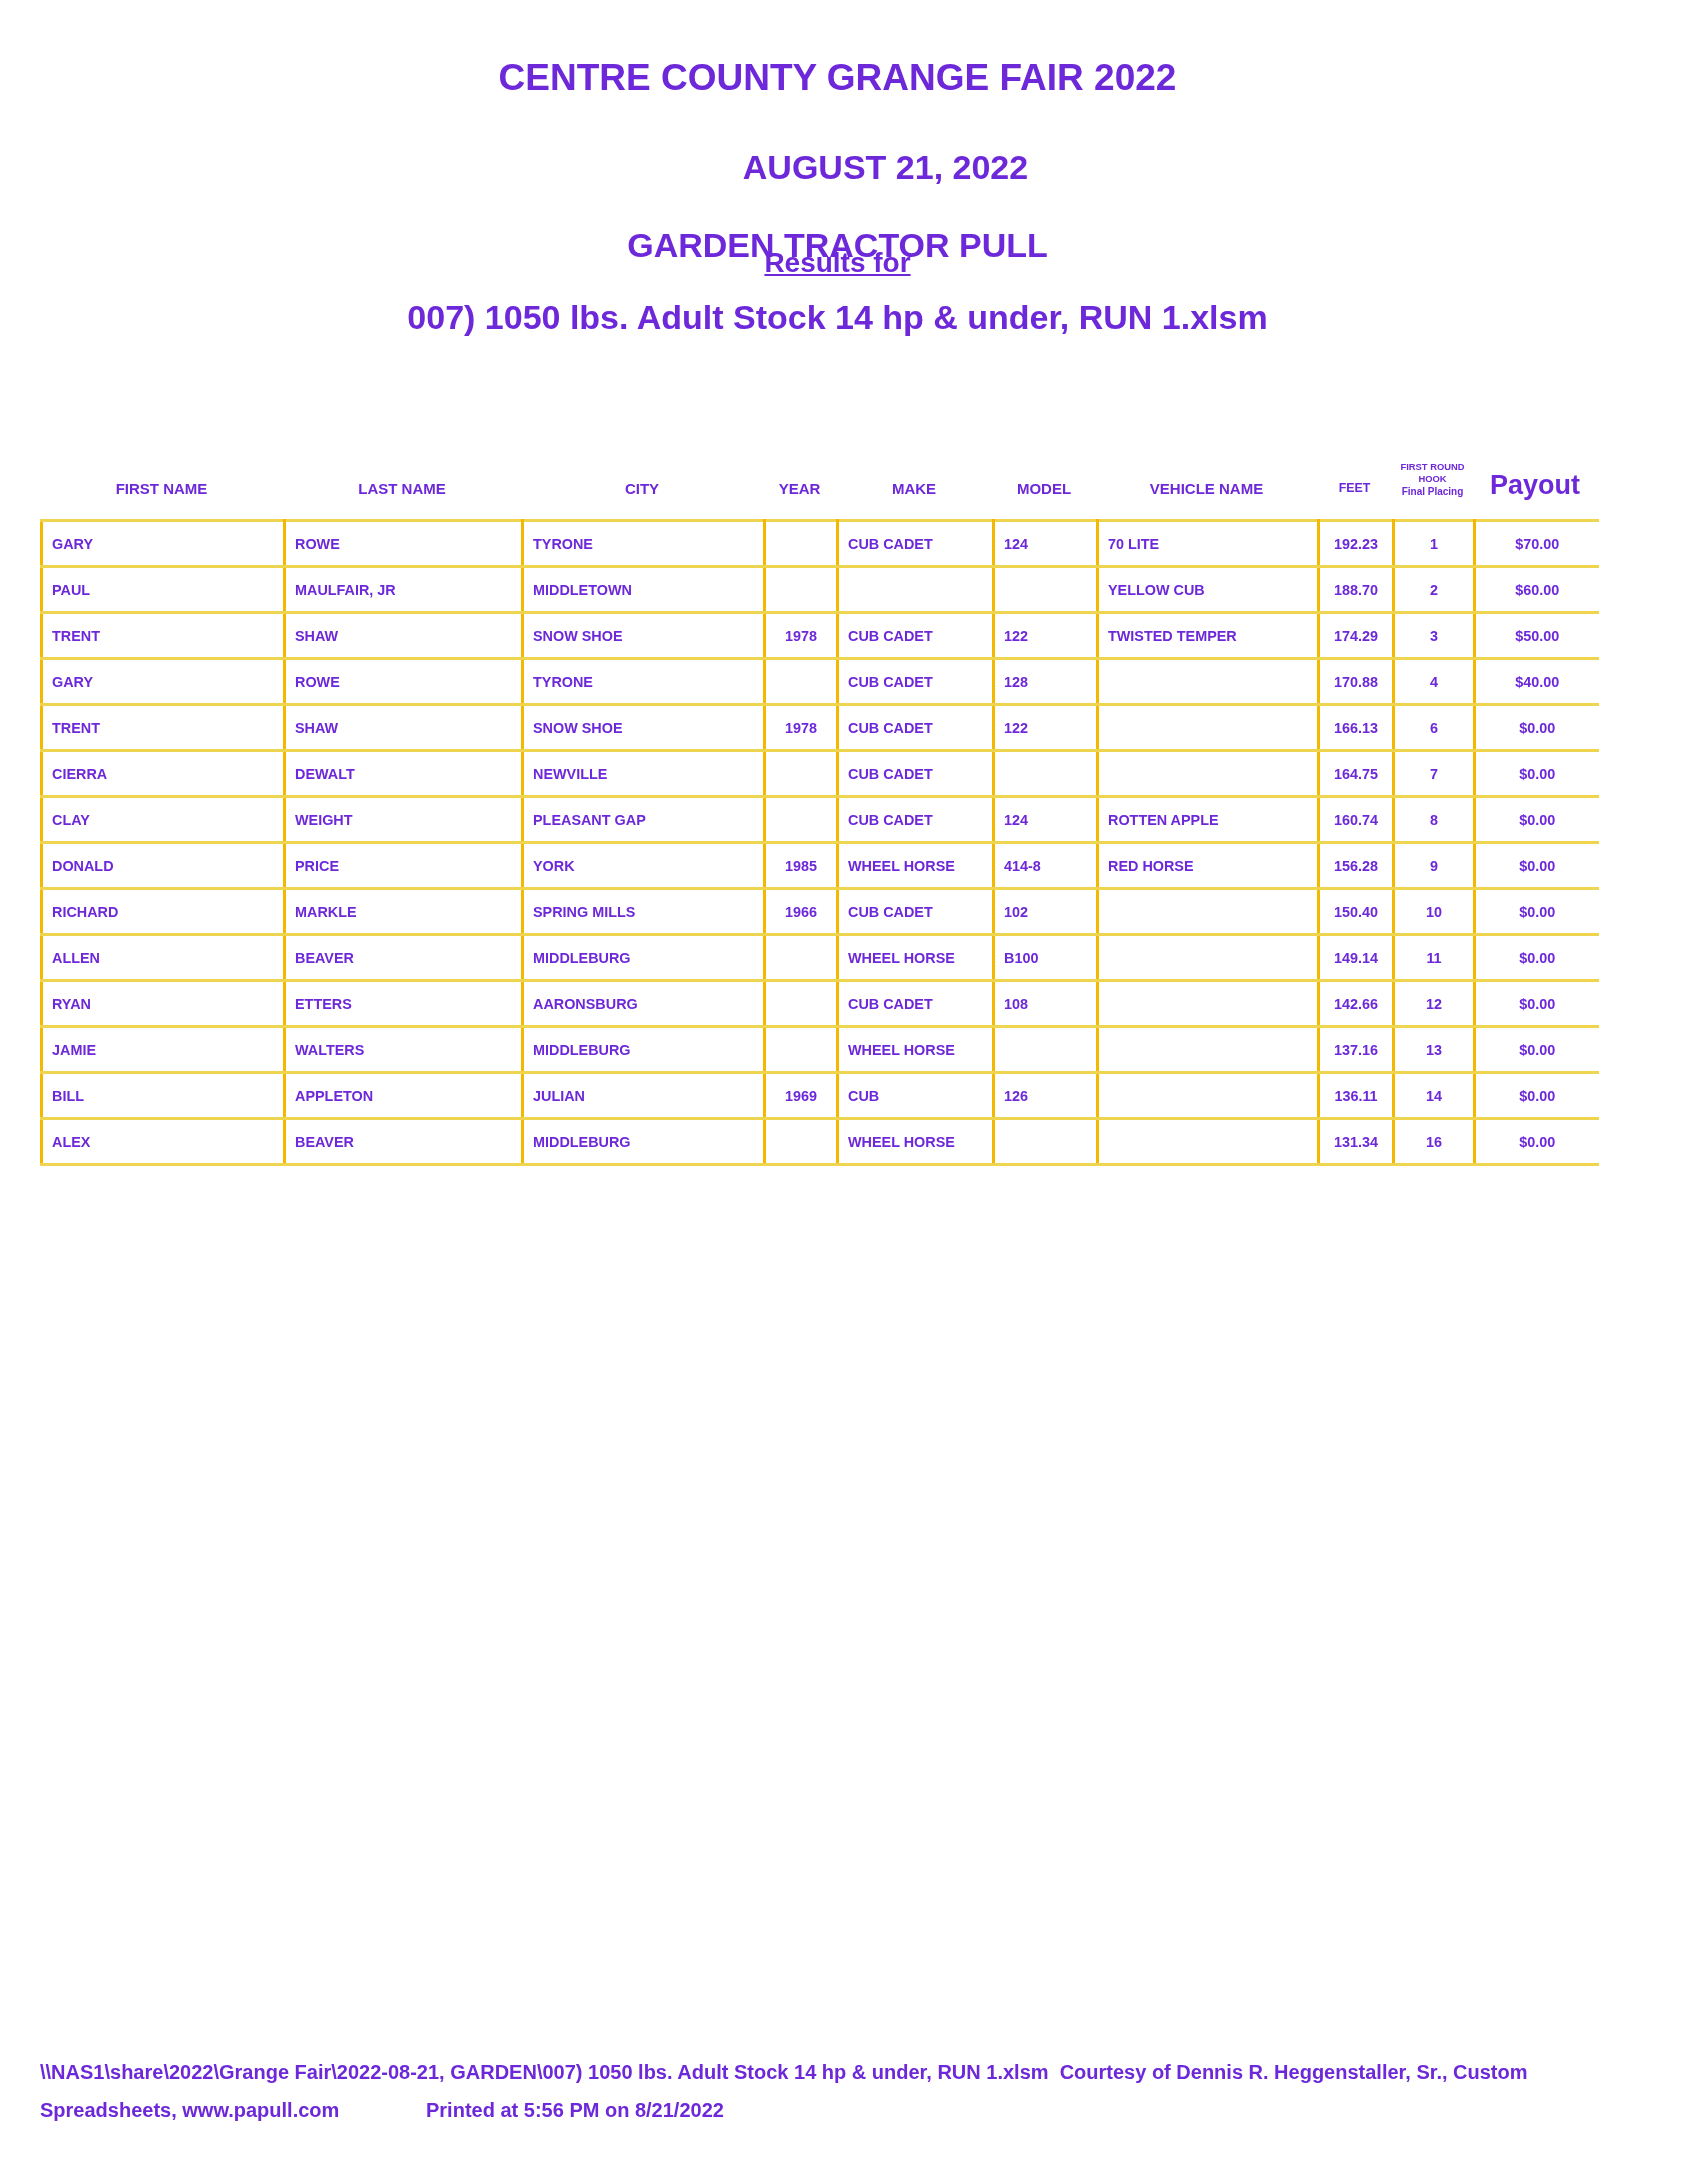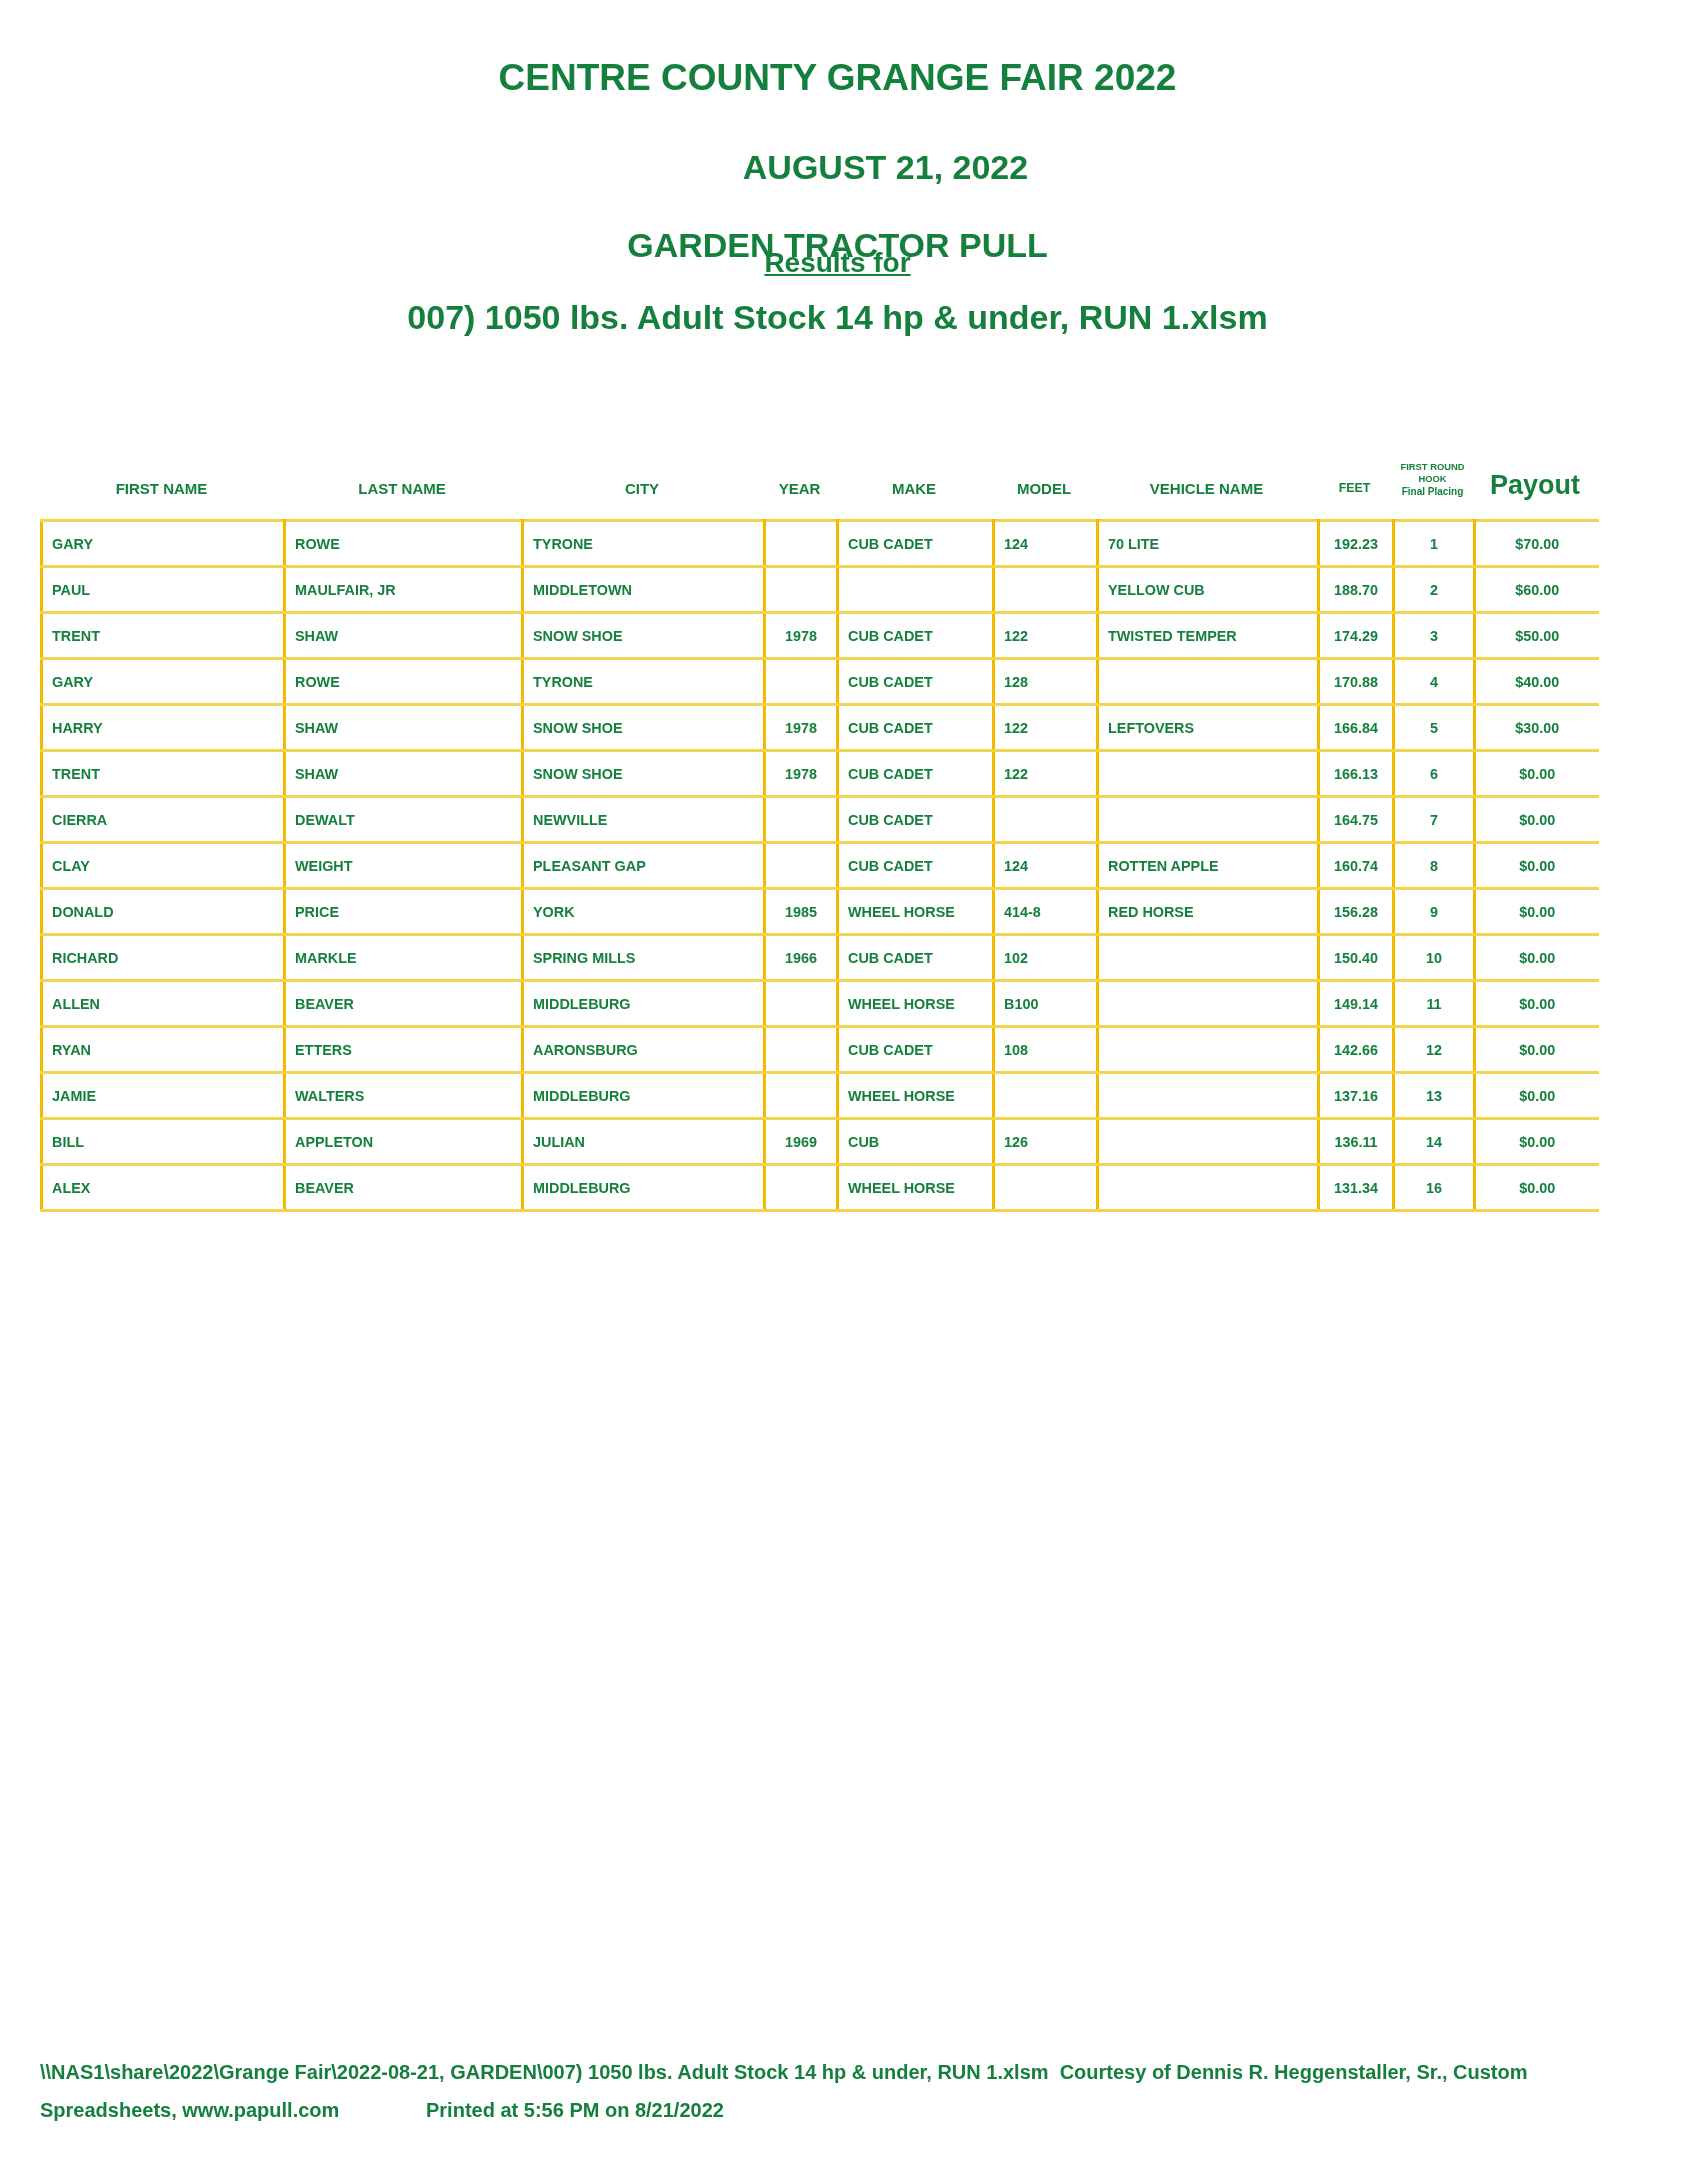--- a/index.html
+++ b/index.html
@@ -1,18 +1,18 @@
 <!DOCTYPE html>
 <html><head>
 <meta charset="utf-8">
 <style>
   html,body { margin:0; padding:0; background:#ffffff; }
   .page {
     position:relative; width:1683px; height:2178px; background:#ffffff;
-    font-family:"Liberation Sans", sans-serif; font-weight:bold; color:#15803d;
+    font-family:"Liberation Sans", sans-serif; font-weight:bold; color:#6d28d9;
     overflow:hidden;
   }
 
   
   .title-line { position:absolute; left:0; width:1675px; text-align:center; white-space:nowrap; }
   .t1 { top:57px;  font-size:37px; }
   .t2 { top:148px; font-size:34px;padding-left:48px; }
   .t3 { top:190px; font-size:34px;margin-top:36px; }
   .t4 { top:247px; font-size:28px;text-decoration:underline; }
   .t5 { top:298px; font-size:34px; }
@@ -136,32 +136,20 @@
           <td>TYRONE</td>
           <td class="c"></td>
           <td>CUB CADET</td>
           <td>128</td>
           <td></td>
           <td class="c">170.88</td>
           <td class="c">4</td>
           <td class="c">$40.00</td>
         </tr>
         <tr>
-          <td>HARRY</td>
-          <td>SHAW</td>
-          <td>SNOW SHOE</td>
-          <td class="c">1978</td>
-          <td>CUB CADET</td>
-          <td>122</td>
-          <td>LEFTOVERS</td>
-          <td class="c">166.84</td>
-          <td class="c">5</td>
-          <td class="c">$30.00</td>
-        </tr>
-        <tr>
           <td>TRENT</td>
           <td>SHAW</td>
           <td>SNOW SHOE</td>
           <td class="c">1978</td>
           <td>CUB CADET</td>
           <td>122</td>
           <td></td>
           <td class="c">166.13</td>
           <td class="c">6</td>
           <td class="c">$0.00</td>

